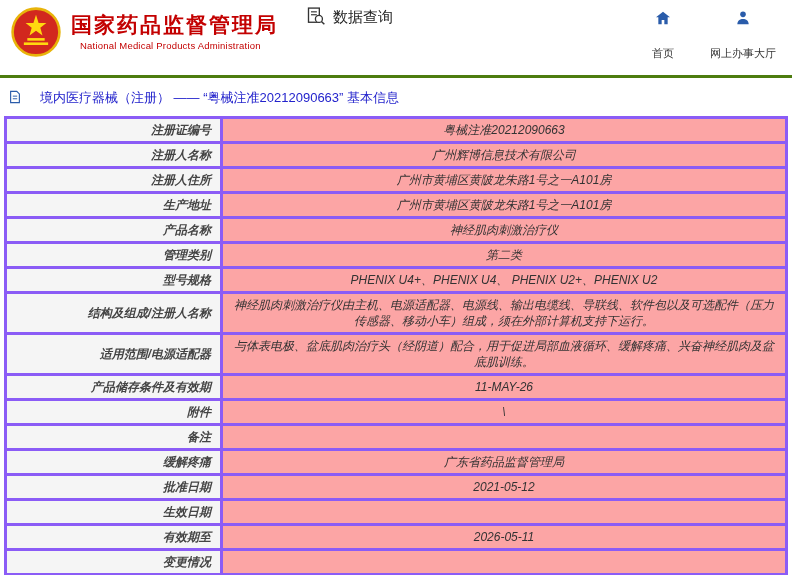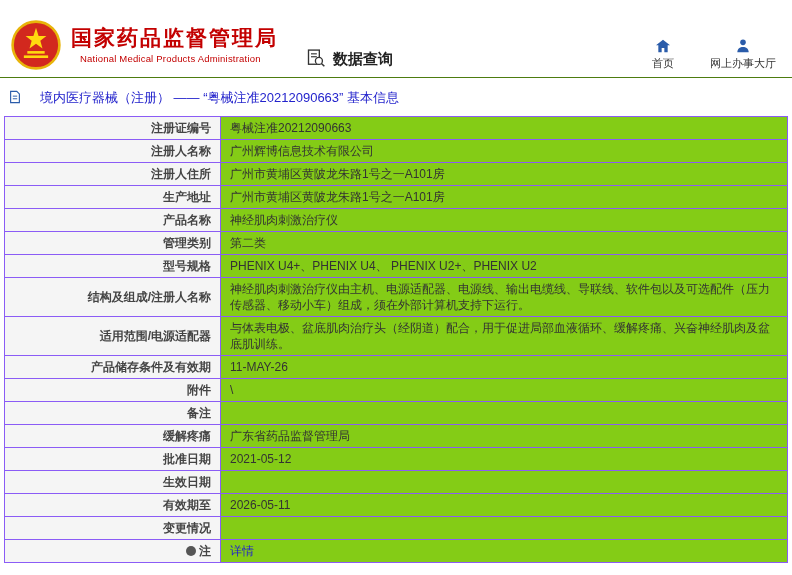--- a/index.html
+++ b/index.html
@@ -4,60 +4,61 @@
 <style>
   * { margin:0; padding:0; box-sizing:border-box; }
   html,body { background:#fff; }
   body {
     width:792px; height:575px; overflow:hidden;
     font-family:"Liberation Sans","DejaVu Sans",sans-serif;
     color:#333;
   }
   
   .header {
-    height:78px; display:flex; align-items:flex-end;
+    height:78px; display:flex; align-items:flex-start;
     padding:6px 16px 6px 10px;
-    border-bottom:1px solid #4d7c0f;
+    border-bottom:3px solid #4d7c0f;
   }
   .brand { display:flex; align-items:center; gap:9px; cursor:pointer; }
   .emblem { width:52px; height:52px; flex:0 0 auto; }
   .brand-cn { color:#c30000; font-size:21px; font-weight:bold; letter-spacing:2px; line-height:1.15; }
   .brand-en { color:#c30000; font-size:9.5px; margin-top:3px; letter-spacing:0.2px;margin-left:9px; }
   .data-query {
     display:flex; align-items:center; gap:7px;
-    margin-left:28px; font-size:15px; font-weight:bold; color:#222; cursor:pointer;
+    margin-left:28px; font-size:15px; font-weight:normal; color:#222; cursor:pointer;
   }
   .nav-right { margin-left:auto; display:flex; gap:30px; padding-top:4px; }
   .nav-item {
-    display:flex; flex-direction:column; align-items:center; gap:0;
+    display:flex; flex-direction:column; align-items:center; gap:18px;
     font-size:11px; color:#333; cursor:pointer; min-width:34px;
   }
   
   .title-bar {
     display:flex; align-items:center; gap:18px;
     padding:11px 8px 9px 8px;
     color:#2323cc; font-size:13px;
   }
   
   .info-table {
     width:784px; margin:0 4px;
     border-collapse:collapse; font-size:12px; table-layout:fixed;
   }
   .info-table td {
-    border:1px solid #8b5cf6;
+    border:3px solid #8b5cf6;
     padding:3px 9px;
     line-height:16px;
     color:#333;
     word-break:break-all;
+    font-style:italic;
   }
   td.label {
     width:216px; background:#f5f5f5;
     text-align:right; font-weight:bold; color:#444;
   }
-  td.value { background:#84cc16; }
+  td.value { background:#fca5a5;text-align:center; }
   .note-icon {
     display:inline-block; width:10px; height:10px;
     background:#555; border-radius:50%;
     vertical-align:-1px; margin-right:3px;
   }
   a.detail-link { color:#2323cc; text-decoration:none; cursor:pointer; }
 </style>
 </head>
 <body>
 

